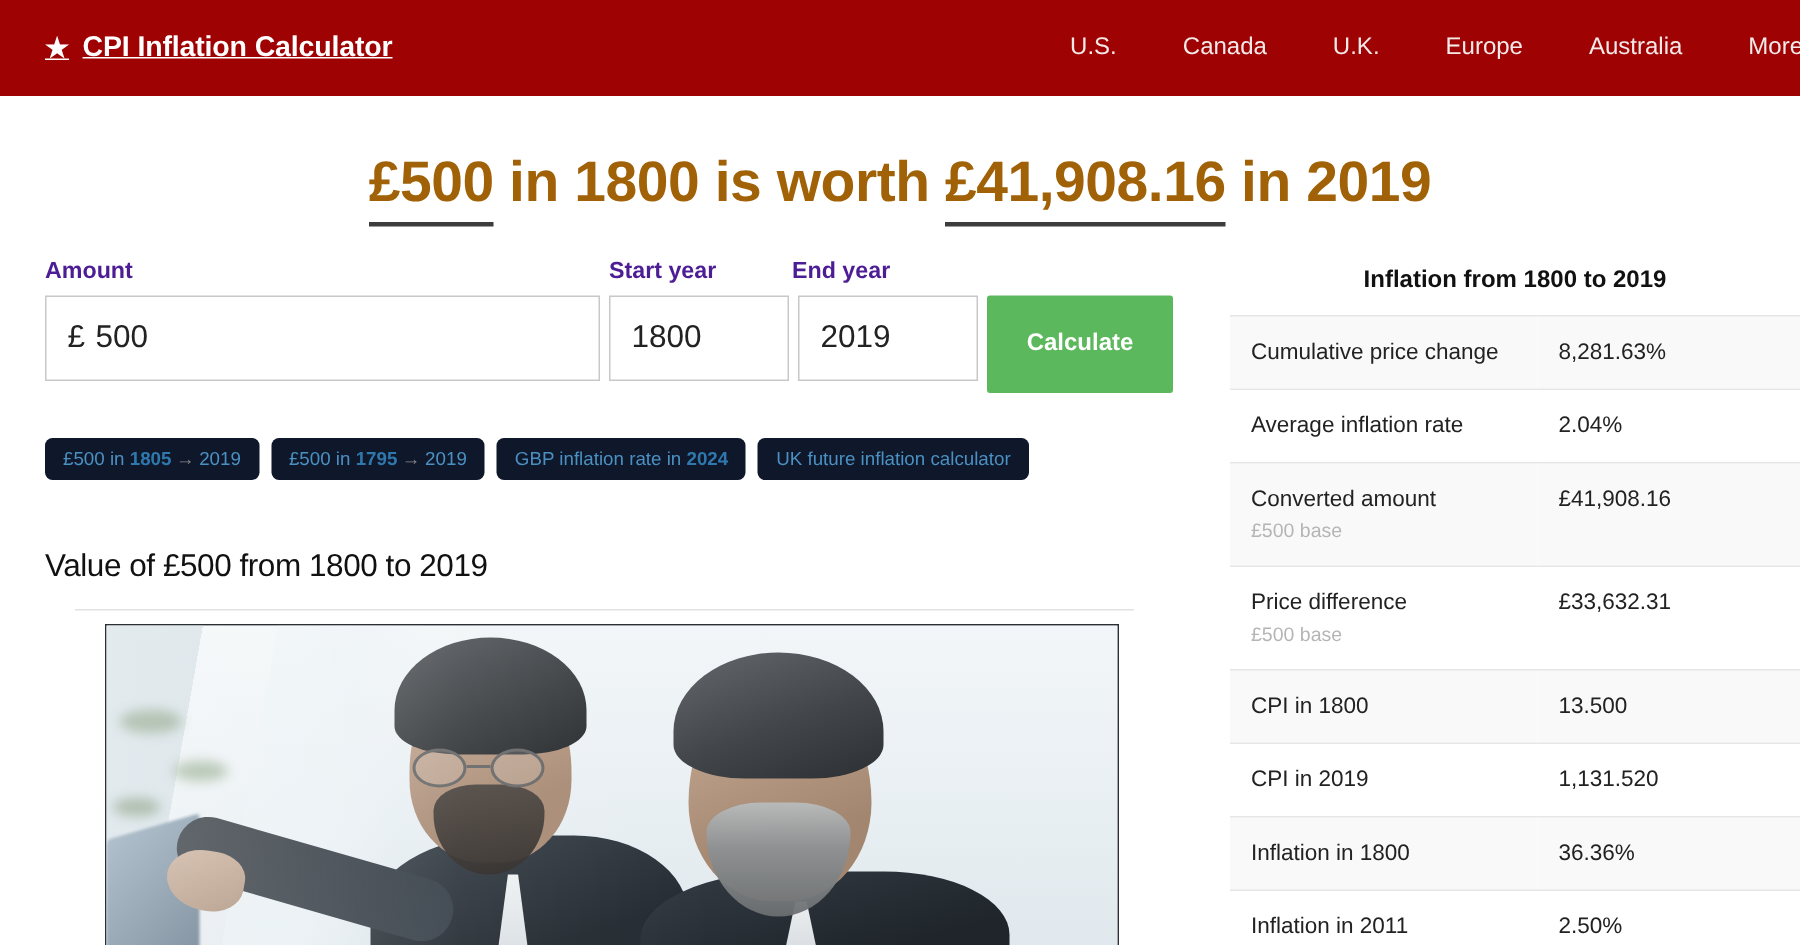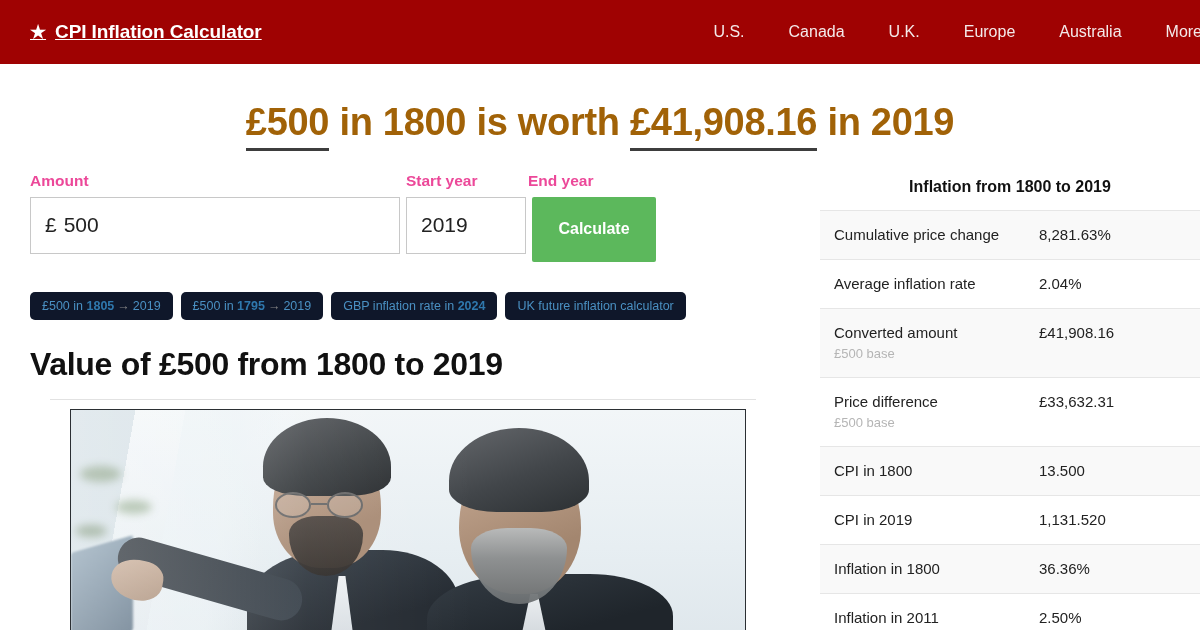--- a/index.html
+++ b/index.html
@@ -90,21 +90,21 @@
   }
 
   
   .form-labels {
     display: flex;
     align-items: flex-end;
   }
   .lbl {
     font-size: 15.5px;
     font-weight: bold;
-    color: #ec4899;
+    color: #4c1d95;
     padding-bottom: 7px;
   }
   .lbl.amount  { width: 376px; }
   .lbl.start   { width: 122px; }
   .lbl.end     { width: 122px; }
 
   .form-row {
     display: flex;
     align-items: stretch;
   }
@@ -148,23 +148,23 @@
     font-size: 12.5px;
     color: #4a90c2;
     text-decoration: none;
     white-space: nowrap;
   }
   .chip b { color: #2f78ad; }
   .chip .arrow { color: #888; padding: 0 3px; }
 
   
   .section-title {
-    font-size: 32px;
-    font-weight: bold;
-    margin: 26px 0 0 0;
+    font-size: 21px;
+    font-weight: normal;
+    margin: 46px 0 0 0;
     letter-spacing: -0.3px;
     color: #111;
   }
   .rule {
     border-top: 1px solid #e2e2e2;
     margin: 16px 0 0 20px;
     width: 706px;
   }
 
   
@@ -364,20 +364,23 @@
         <div class="lbl start">Start year</div>
         <div class="lbl end">End year</div>
       </div>
 
       <div class="form-row">
         <label class="field amount">
           <span class="cur">£</span>
           <span>500</span>
         </label>
         <label class="field year">
+          <span>1800</span>
+        </label>
+        <label class="field year">
           <span>2019</span>
         </label>
         <button class="calc-btn">Calculate</button>
       </div>
 
       <div class="chips">
         <a class="chip" href="#"><span>£500 in </span><b>1805</b><span class="arrow">→</span><span>2019</span></a>
         <a class="chip" href="#"><span>£500 in </span><b>1795</b><span class="arrow">→</span><span>2019</span></a>
         <a class="chip" href="#"><span>GBP inflation rate in </span><b>2024</b></a>
         <a class="chip" href="#"><span>UK future inflation calculator</span></a>

